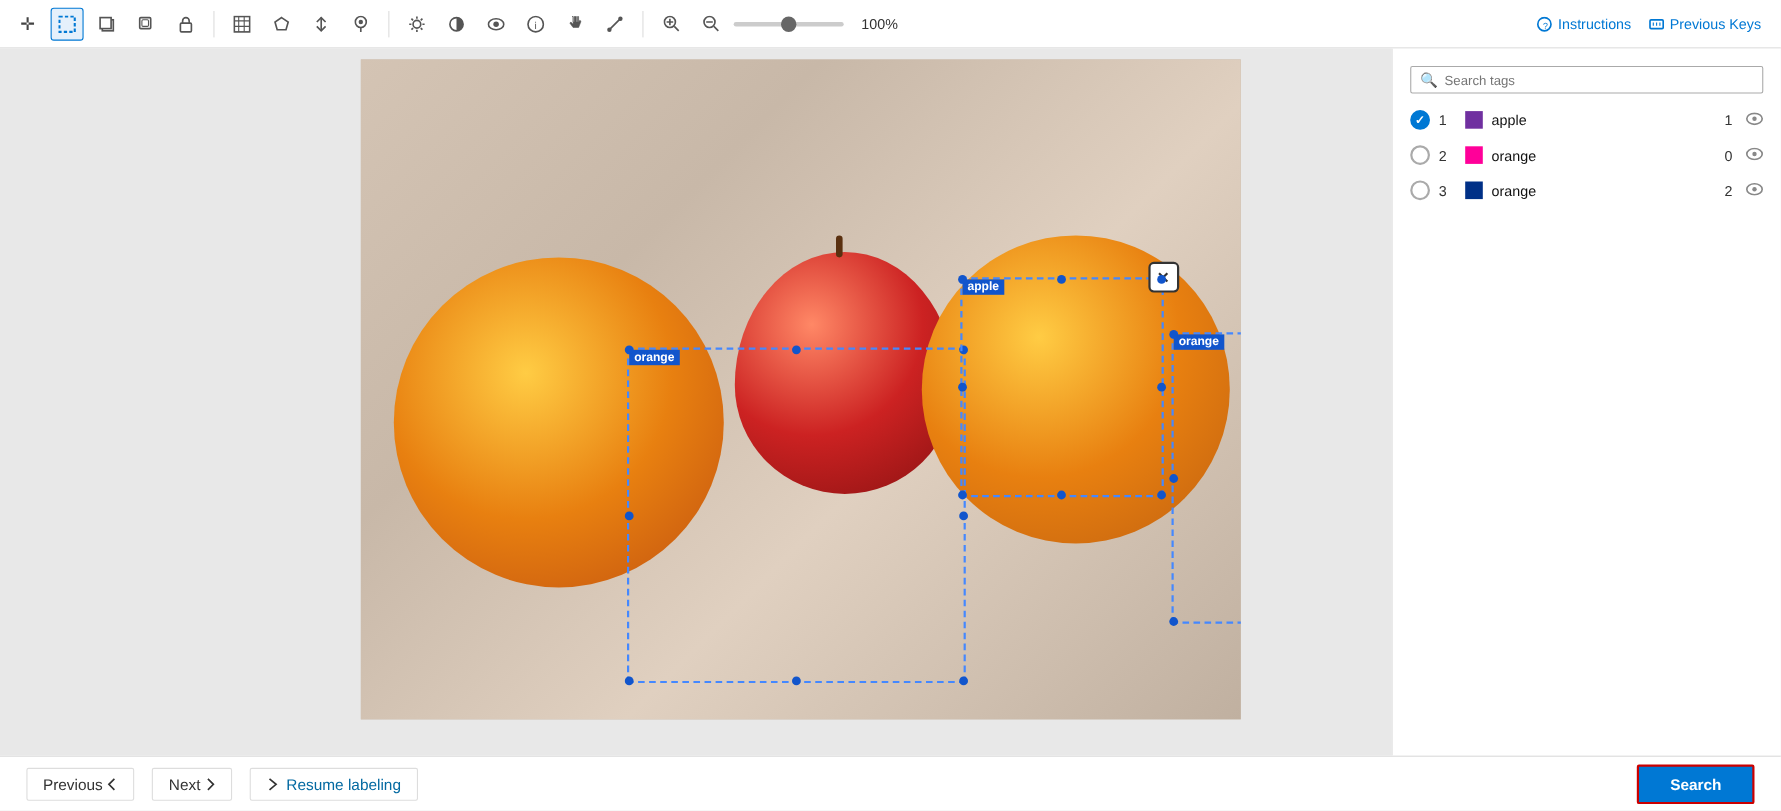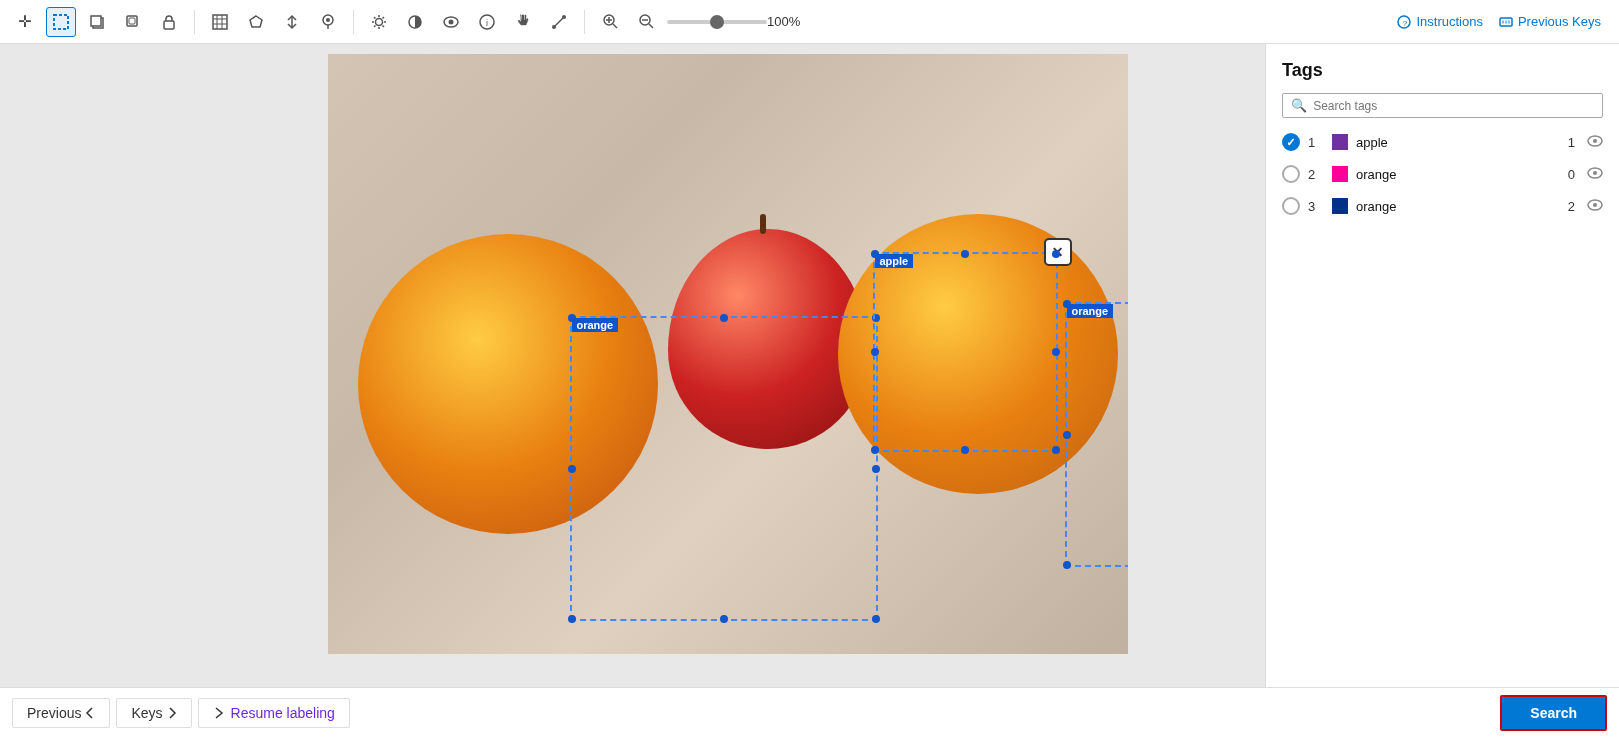--- a/index.html
+++ b/index.html
@@ -25,21 +25,21 @@
       color: #444;
     }
     .toolbar-icon.active {
       background: #e5f0fb;
       color: #0078d4;
       border: 1px solid #0078d4;
     }
     .toolbar-separator { width: 1px; height: 24px; background: #ddd; margin: 0 4px; }
     .toolbar-spacer { flex: 1; }
     .zoom-slider-area {
-      display: flex; align-items: center; gap: 0; margin-right: 10px;
+      display: flex; align-items: center; gap: 16px; margin-right: 10px;
     }
     .zoom-slider {
       width: 100px; height: 4px; background: #ccc; border-radius: 2px;
       position: relative; cursor: pointer;
     }
     .zoom-thumb {
       width: 14px; height: 14px; background: #666; border-radius: 50%;
       position: absolute; top: -5px; left: 50%;
       transform: translateX(-50%);
     }
@@ -224,43 +224,43 @@
     .tag-count { font-size: 13px; color: #333; margin-right: 4px; }
     .tag-eye { color: #888; font-size: 13px; cursor: pointer; }
 
     
     .bottom-bar {
       height: 50px;
       background: #fff;
       border-top: 1px solid #ddd;
       display: flex;
       align-items: center;
-      padding: 0 12px;
-      gap: 6px;
+      padding: 0 24px;
+      gap: 16px;
       flex-shrink: 0;
     }
     .nav-btn {
       display: flex; align-items: center; gap: 4px;
       padding: 6px 14px;
       border: 1px solid #ddd;
       background: #fff;
       font-size: 14px;
       cursor: pointer;
       border-radius: 2px;
       color: #333;
     }
     .resume-btn {
       display: flex; align-items: center; gap: 6px;
       padding: 6px 14px;
       border: 1px solid #ddd;
       background: #fff;
       font-size: 14px;
       cursor: pointer;
       border-radius: 2px;
-      color: #6d28d9;
+      color: #0369a1;
     }
     .bottom-spacer { flex: 1; }
     .submit-btn {
       padding: 8px 28px;
       background: #0078d4;
       color: #fff;
       border: 2px solid #cc0000;
       font-size: 14px;
       font-weight: 600;
       cursor: pointer;
@@ -453,21 +453,20 @@
 
         <div class="bbox-corner bl"></div>
 
         <div class="bbox-corner ml"></div>
 
       </div>
     </div>
   </div>
 
   <div class="right-panel">
-    <div class="panel-title">Tags</div>
     <div class="search-box">
       <span class="search-icon">🔍</span>
       <input class="search-input" type="text" placeholder="Search tags" style="">
     </div>
     <div class="tag-list">
 
       <div class="tag-row">
         <div class="tag-radio checked"></div>
         <span class="tag-num">1</span>
         <div class="tag-color" style="background: #7030a0;"></div>
@@ -513,21 +512,21 @@
 </div>
 
 <div class="bottom-bar">
   <button class="nav-btn">
     <span>Previous</span>
     <svg width="10" height="14" viewBox="0 0 10 14">
         <polyline points="7,2 2,7 7,12" stroke="#333" stroke-width="1.5" fill="none"></polyline>
       </svg>
   </button>
   <button class="nav-btn">
-    <span>Keys</span>
+    <span>Next</span>
     <svg width="10" height="14" viewBox="0 0 10 14">
         <polyline points="3,2 8,7 3,12" stroke="#333" stroke-width="1.5" fill="none"></polyline>
       </svg>
   </button>
   <button class="resume-btn">
     <svg width="12" height="14" viewBox="0 0 12 14">
         <polyline points="3,2 9,7 3,12" stroke="#333" stroke-width="1.5" fill="none"></polyline>
       </svg>
     <span>Resume labeling</span>
   </button>

